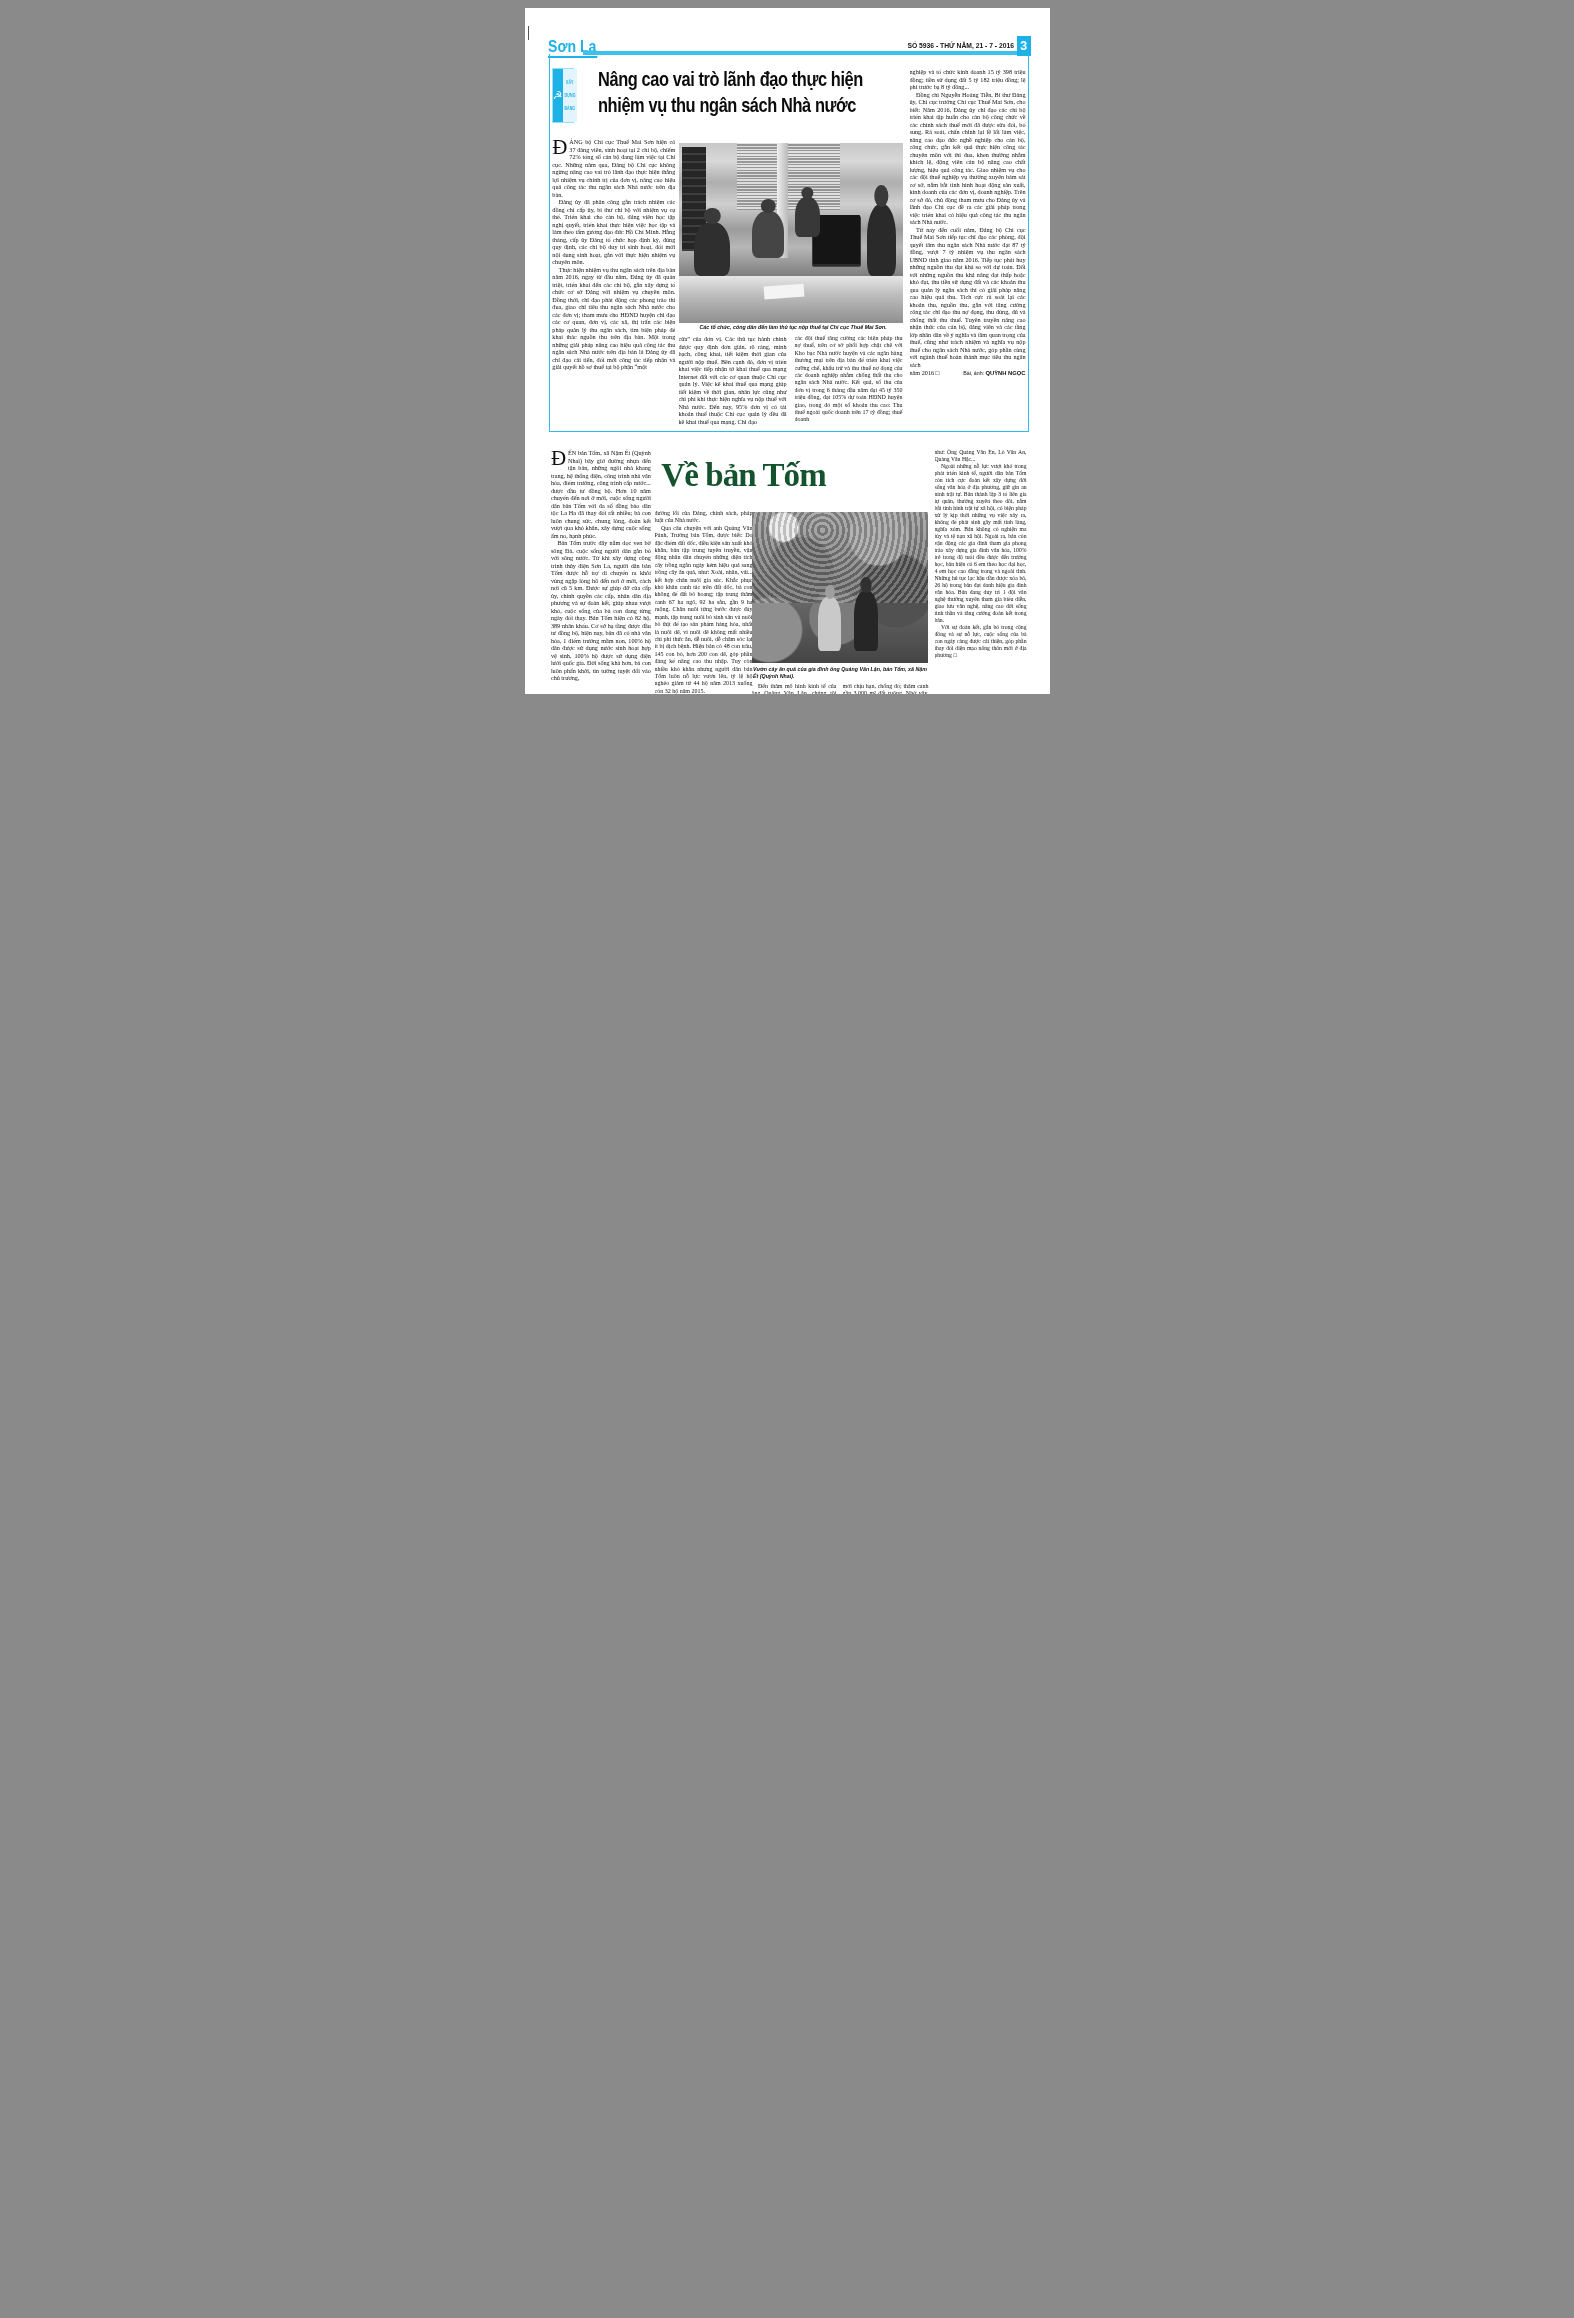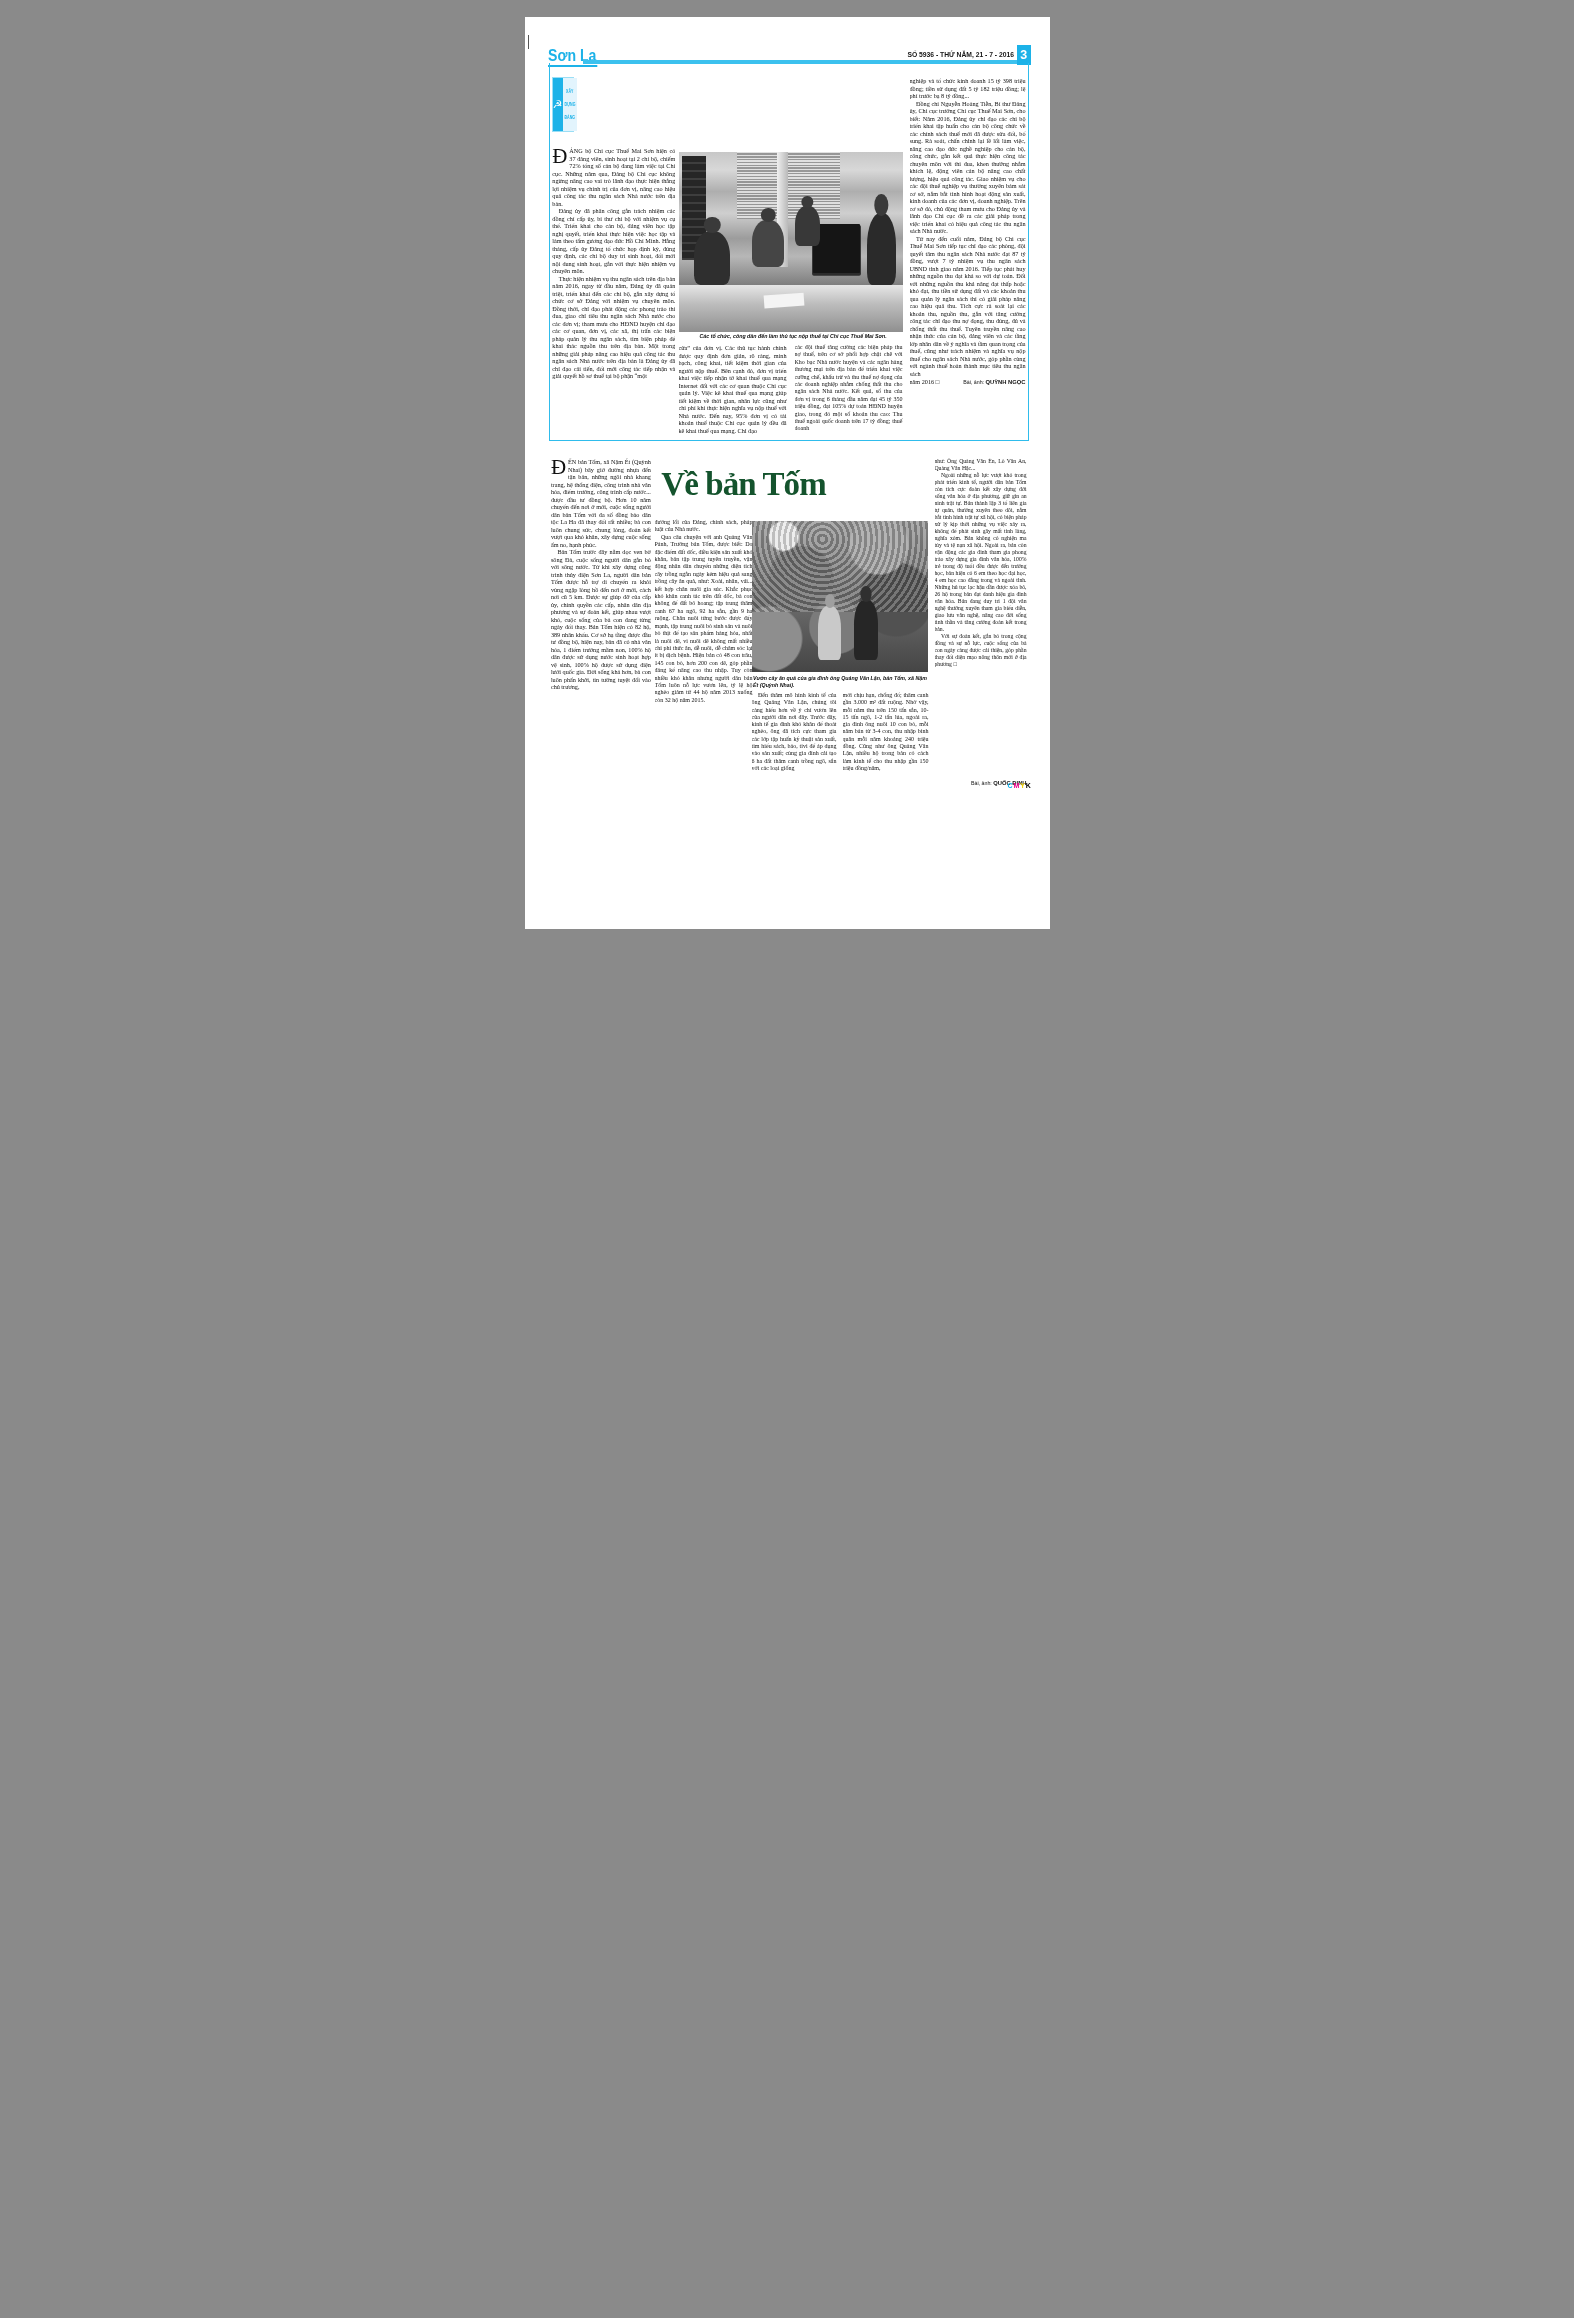--- a/index.html
+++ b/index.html
@@ -1,16 +1,16 @@
 <!DOCTYPE html>
 <html style="font-size:7.4px"><head>
 <meta charset="utf-8">
 <style>
   html,body{margin:0;padding:0;background:#8a8a8a;}
-  .page{position:relative;width:525px;height:912px;background:#ffffff;margin:17px auto;
+  .page{position:relative;width:525px;height:686px;background:#ffffff;margin:8px auto;
         font-family:"Liberation Serif",serif;color:#111;overflow:hidden;}
   
   .cropmark{position:absolute;left:3.7px;top:17.6px;width:0.9px;height:14px;background:#555;}
   .masthead-title{position:absolute;left:23px;top:31px;font-family:"Liberation Sans",sans-serif;
         font-weight:bold;font-size:16px;color:#1cb2e8;transform:scaleX(.88);transform-origin:0 0;
         border-bottom:2.3px solid #1cb2e8;padding:0 0.9px 0.9px 0;line-height:16px;white-space:nowrap;}
   .issue-line{position:absolute;left:366px;top:33px;width:123px;text-align:right;
         font-family:"Liberation Sans",sans-serif;font-weight:600;font-size:7.2px;color:#151515;
         transform:scaleX(.94);transform-origin:100% 0;white-space:nowrap;}
   .header-rule{position:absolute;left:58px;top:43px;width:434px;height:3.7px;background:#3cc1ee;}
@@ -123,20 +123,24 @@
       <div class="tag-icon">
         <span>☭</span>
       </div>
       <div class="tag-label">
         <div>XÂY</div>
         <div>DỰNG</div>
         <div>ĐẢNG</div>
       </div>
     </div>
 
+    <div class="a1-headline">
+      <div>Nâng cao vai trò lãnh đạo thực hiện</div>
+      <div>nhiệm vụ thu ngân sách Nhà nước</div>
+    </div>
 
     <div class="bodytext a1-col1">
       <p><span class="dropcap">Đ</span><span>ẢNG bộ Chi cục Thuế Mai Sơn hiện có 37 đảng viên, sinh hoạt tại 2 chi bộ, chiếm 72% tổng số cán bộ đang làm việc tại Chi cục. Những năm qua, Đảng bộ Chi cục không ngừng nâng cao vai trò lãnh đạo thực hiện thắng lợi nhiệm vụ chính trị của đơn vị, nâng cao hiệu quả công tác thu ngân sách Nhà nước trên địa bàn.</span></p>
       <p class="indent">Đảng ủy đã phân công gắn trách nhiệm các đồng chí cấp ủy, bí thư chi bộ với nhiệm vụ cụ thể. Triển khai cho cán bộ, đảng viên học tập nghị quyết, triển khai thực hiện việc học tập và làm theo tấm gương đạo đức Hồ Chí Minh. Hằng tháng, cấp ủy Đảng tổ chức họp định kỳ, đúng quy định, các chi bộ duy trì sinh hoạt, đổi mới nội dung sinh hoạt, gắn với thực hiện nhiệm vụ chuyên môn.</p>
       <p class="indent">Thực hiện nhiệm vụ thu ngân sách trên địa bàn năm 2016, ngay từ đầu năm, Đảng ủy đã quán triệt, triển khai đến các chi bộ, gắn xây dựng tổ chức cơ sở Đảng với nhiệm vụ chuyên môn. Đồng thời, chỉ đạo phát động các phong trào thi đua, giao chỉ tiêu thu ngân sách Nhà nước cho các đơn vị; tham mưu cho HĐND huyện chỉ đạo các cơ quan, đơn vị, các xã, thị trấn các biện pháp quản lý thu ngân sách, tìm biện pháp để khai thác nguồn thu trên địa bàn. Một trong những giải pháp nâng cao hiệu quả công tác thu ngân sách Nhà nước trên địa bàn là Đảng ủy đã chỉ đạo cải tiến, đổi mới công tác tiếp nhận và giải quyết hồ sơ thuế tại bộ phận “một</p>
     </div>
 
     <div class="photo1">
       <div class="ph p1-blinds"></div>
       <div class="ph p1-sign"></div>

